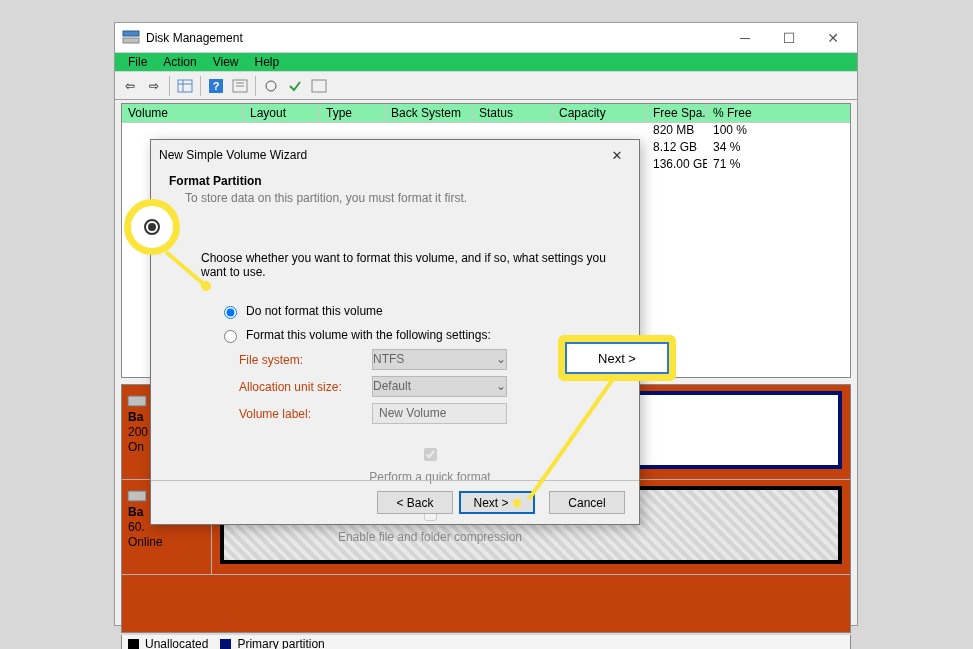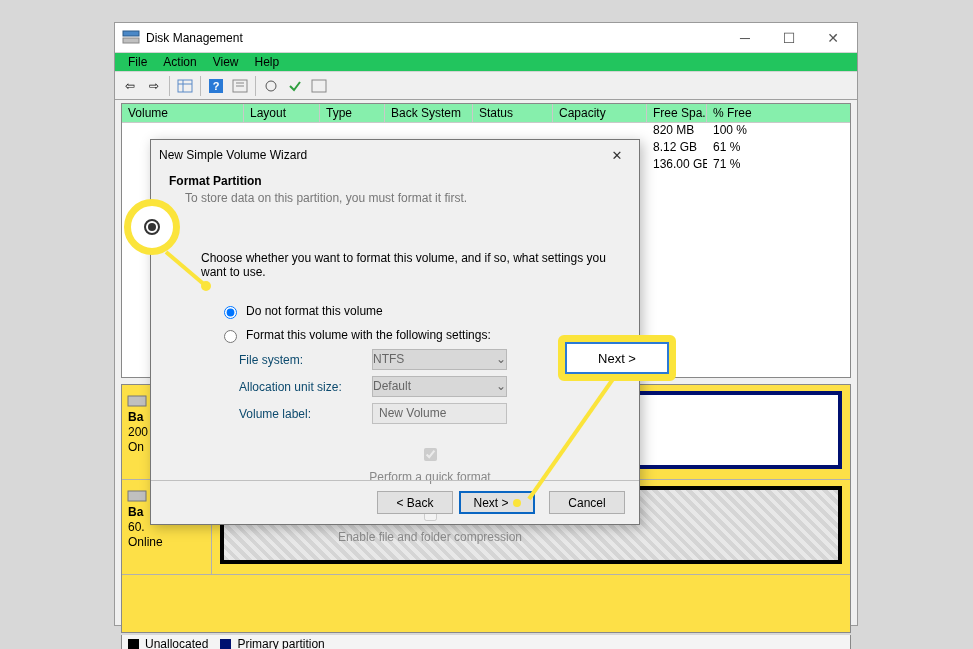--- a/index.html
+++ b/index.html
@@ -14,40 +14,40 @@
   .menu-item{padding:1px 7px;}
   .toolbar{height:28px;border-bottom:1px solid #a0a0a0;display:flex;align-items:center;padding-left:4px;gap:2px;}
   .tbtn{width:22px;height:22px;display:flex;align-items:center;justify-content:center;border:1px solid transparent;}
   .sep{width:1px;height:20px;background:#bbb;margin:0 2px;}
   .workarea{position:absolute;left:6px;right:6px;top:80px;bottom:6px;}
   .volpane{position:absolute;left:0;right:0;top:0;height:275px;border:1px solid #888;background:#fff;}
   .vol-header{height:19px;background:#86efac;display:flex;border-bottom:1px solid #c9c9c9;}
   .vol-col{border-right:1px solid #c9c9c9;padding:2px 6px;overflow:hidden;white-space:nowrap;}
   .vol-row{height:17px;display:flex;font-size:12px;}
   .vol-cell{padding:0 6px;overflow:hidden;white-space:nowrap;}
-  .diskpane{position:absolute;left:0;right:0;top:281px;height:249px;border:1px solid #888;background:#fde047;overflow:hidden;}
+  .diskpane{position:absolute;left:0;right:0;top:281px;height:249px;border:1px solid #888;background:#c2410c;overflow:hidden;}
   .disk-row{height:95px;border-bottom:1px solid #b0b0b0;display:flex;}
   .disk-side{width:90px;border-right:1px solid #b0b0b0;padding:10px 6px 4px 6px;font-size:12px;line-height:15px;}
   .disk-graph{flex:1;padding:10px 8px 8px 8px;position:relative;}
   .partbox{position:absolute;border:4px solid #001070;left:8px;right:8px;top:6px;height:78px;padding:6px 8px;background:#fff;font-size:12px;line-height:15px;}
   .unalloc-box{position:absolute;left:8px;right:8px;top:6px;height:78px;border:4px solid #000;background:repeating-linear-gradient(45deg,#d5d5d5 0 4px,#e8e8e8 4px 8px);padding:6px 8px;}
   .unalloc-label{background:#f0f0f0;padding:1px 2px;display:inline-block;border-top:6px solid #000;}
   .legend{position:absolute;left:0;right:0;top:532px;height:19px;border:1px solid #888;background:#f4f4f4;border-top:none;padding-left:6px;display:flex;align-items:center;gap:6px;}
   .lg-sq{width:11px;height:11px;display:inline-block;}
   .wizard{position:absolute;left:150px;top:139px;width:490px;height:386px;background:#f0f0f0;border:1px solid #767676;box-shadow:3px 3px 12px rgba(0,0,0,.25);}
   .wiz-title{height:30px;display:flex;align-items:center;justify-content:space-between;padding:0 8px;}
   .wiz-close{width:28px;height:26px;display:flex;align-items:center;justify-content:center;font-size:13px;color:#333;}
   .wiz-body{padding:0 18px;}
   .wiz-h{font-weight:600;font-size:12px;margin-top:4px;}
   .wiz-sub{margin-left:16px;margin-top:3px;font-size:12px;color:#777;}
   .wiz-mid{margin-top:46px;margin-left:32px;font-size:12px;}
   .radio-row{display:flex;align-items:center;gap:6px;margin:8px 0 6px 0;}
   input[type=radio]{width:13px;height:13px;}
   .form-row{display:flex;align-items:center;margin:6px 0;}
-  .form-lbl{width:133px;color:#0c4a6e;font-size:12px;}
+  .form-lbl{width:133px;color:#c2410c;font-size:12px;}
   .combo{width:135px;height:21px;background:#d8d8d8;border:1px solid #b8b8b8;color:#666;padding:2px 0;display:flex;justify-content:space-between;}
   .txtfield{width:135px;height:21px;background:#e8e8e8;border:1px solid #c0c0c0;color:#666;padding:2px 6px;}
   .chk-row{display:flex;align-items:center;gap:6px;margin:21px 0;color:#888;flex-direction:column;}
   input[type=checkbox]{width:13px;height:13px;}
   .wiz-btnbar{position:absolute;left:0;right:0;bottom:0;height:44px;border-top:1px solid #c0c0c0;display:flex;align-items:center;justify-content:flex-end;gap:6px;padding-right:14px;}
   .btn{width:76px;height:23px;background:#e1e1e1;border:1px solid #adadad;font-size:12px;display:flex;align-items:center;justify-content:center;}
   .btn.primary{border:2px solid #0a66c2;}
   .callout-icon{position:absolute;left:124px;top:199px;width:56px;height:56px;border-radius:50%;background:#fff;border:7px solid #fbe43b;display:flex;align-items:center;justify-content:center;}
   .radiobig{width:16px;height:16px;border-radius:50%;border:2px solid #333;display:flex;align-items:center;justify-content:center;}
   .radiobig::after{content:"";width:8px;height:8px;border-radius:50%;background:#333;}
@@ -139,21 +139,21 @@
         <div class="vol-col" style="width:92px;border-right:none">% Free</div>
       </div>
       <div class="vol-row">
         <div class="vol-cell" style="width:525px"></div>
         <div class="vol-cell" style="width:60px">820 MB</div>
         <div class="vol-cell" style="width:80px">100 %</div>
       </div>
       <div class="vol-row">
         <div class="vol-cell" style="width:525px"></div>
         <div class="vol-cell" style="width:60px">8.12 GB</div>
-        <div class="vol-cell" style="width:80px">61 %</div>
+        <div class="vol-cell" style="width:80px">34 %</div>
       </div>
       <div class="vol-row">
         <div class="vol-cell" style="width:525px"></div>
         <div class="vol-cell" style="width:60px">136.00 GB</div>
         <div class="vol-cell" style="width:80px">71 %</div>
       </div>
     </div>
 
     <div class="diskpane">
       <div class="disk-row">

